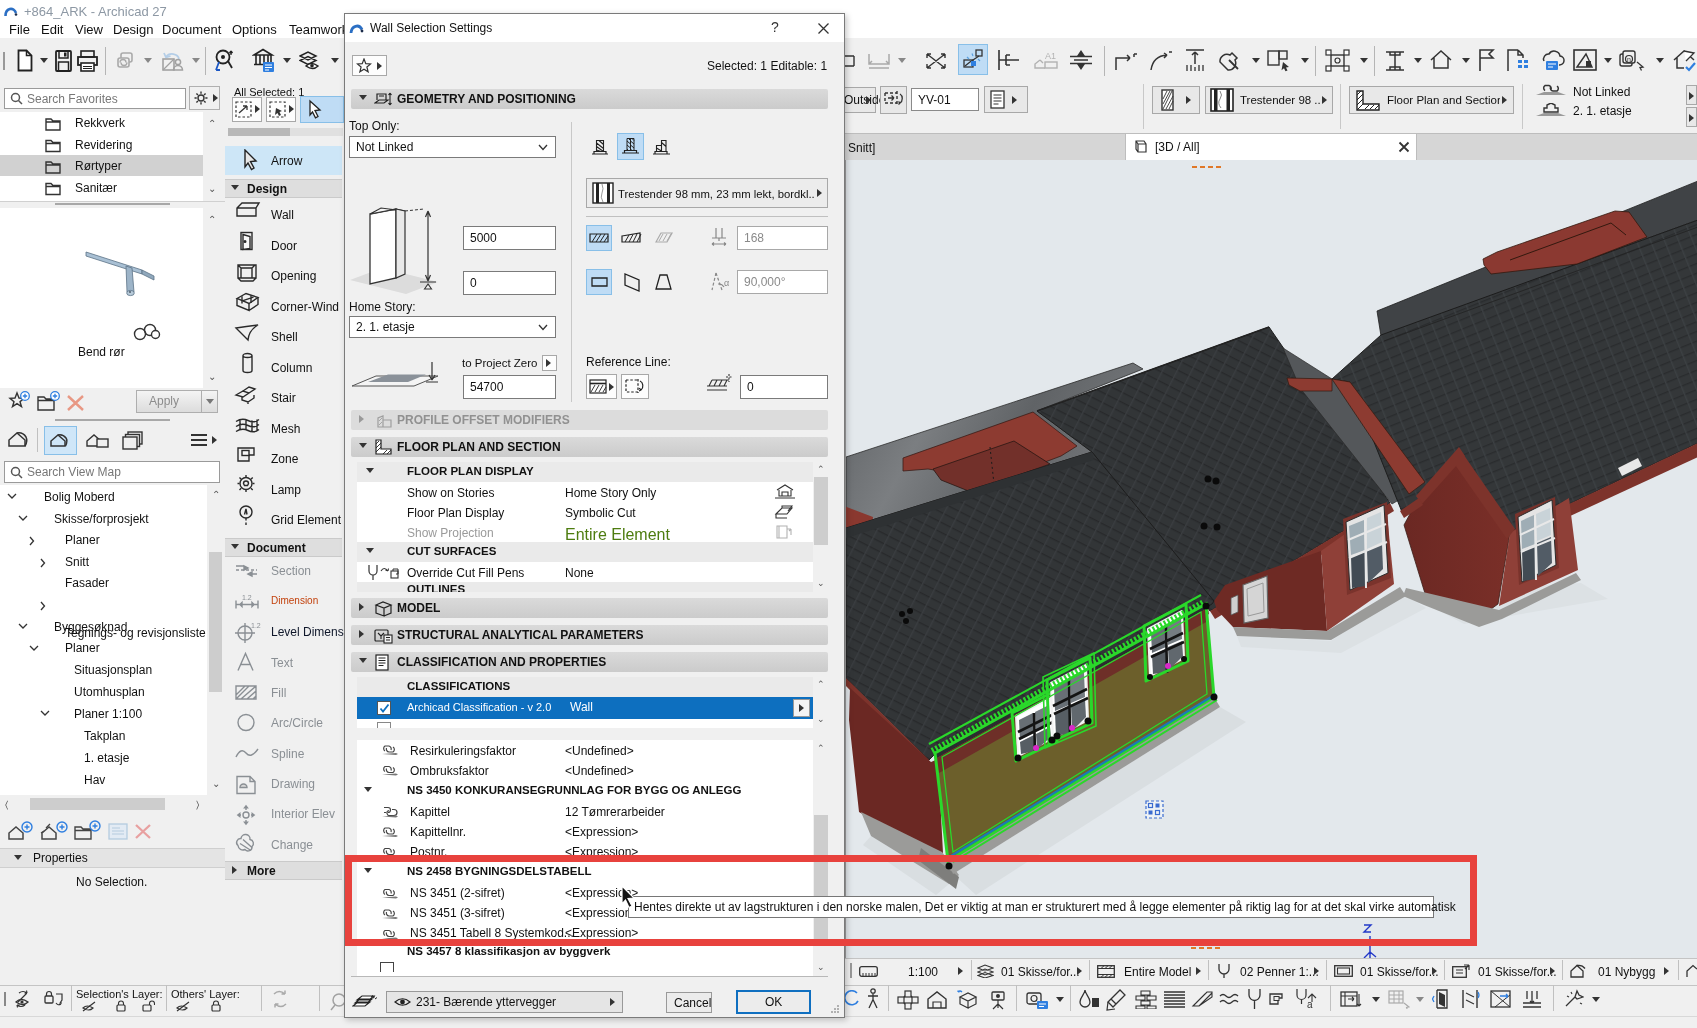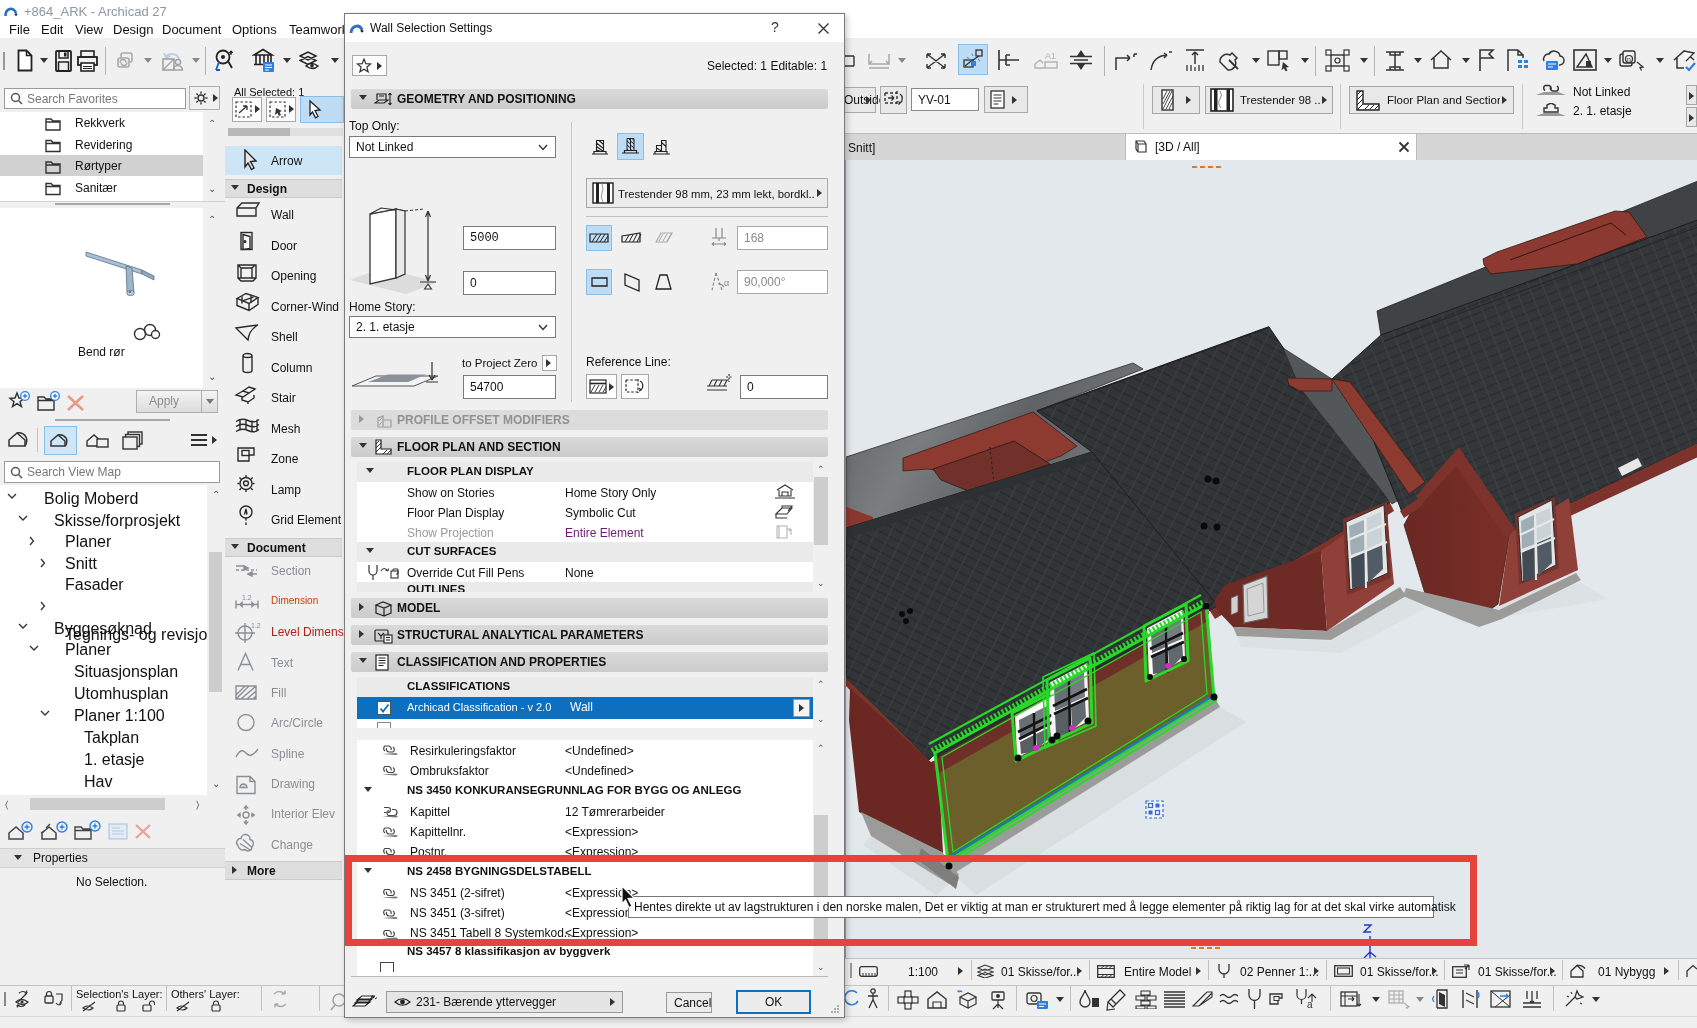--- a/index.html
+++ b/index.html
@@ -309,21 +309,21 @@
 <svg class="abs" style="left:134px;top:823px" width="18" height="17" viewBox="0 0 18 17">
         <path d="M2 2 L16 15 M16 2 L2 15" stroke="#e8a0a0" stroke-width="2.3"></path>
       </svg>
 
 <div class="abs" style="left:0;top:848px;width:225px;height:20px;background:#e4e4e4;border-top:1px solid #cfcfcf;border-bottom:1px solid #cfcfcf;"></div>
 <div class="abs tri-d" style="left:14px;top:855px;"></div>
 <div class="abs t12" style="left:33px;top:851px;">Properties</div>
 <div class="abs t12" style="left:76px;top:875px;">No Selection.</div>
 </div>
 <style>
-.trow { position:absolute; font-size:16px; color:#111; }
+.trow { position:absolute; font-size:12px; color:#111; }
 </style>
 
 <div id="toolbox">
 <div class="abs" style="left:225px;top:84px;width:120px;height:874px;background:#f0f0f0;"></div>
 <div class="abs" style="left:234px;top:86px;font-size:11px;color:#111;">All Selected: 1</div>
 
 <div class="abs btn" style="left:232px;top:97px;width:30px;height:25px;background:#fdfdfd;"></div>
 <svg class="abs" style="left:235px;top:101px" width="17" height="17" viewBox="0 0 17 17">
         <rect x="1" y="1" width="15" height="15" fill="none" stroke="#333" stroke-width="1.2" stroke-dasharray="2.5 2"></rect>
         <path d="M4 12 L12 5 M12 5 v4 M12 5 h-4" stroke="#333" stroke-width="1.3" fill="none"></path>
@@ -448,21 +448,21 @@
               <path d="M12 3 v3 m0 10 v3 m-8-8 h3 m10 0 h3 M12 1.8 l-1.5 2 h3 z M12 20.2 l-1.5-2 h3 z M3.8 11 l2-1.5 v3 z M20.2 11 l-2-1.5 v3 z" fill="#8a8f94"></path>
             </g>
 <g transform="translate(0,274.5)">
               <path d="M7 4 a4.5 4.5 0 0 1 9 1 a4 4 0 0 1 2 7 a4 4 0 0 1 -7 3 a5 5 0 0 1 -7-4 a4 4 0 0 1 3-7 z"></path>
               <path d="M6 9 l11 7 M9 5 l9 8"></path>
             </g>
 </g>
 </svg>
 <div class="abs" style="left:271px;top:564px;font-size:12px;color:#8a8f94;">Section</div>
 <div class="abs" style="left:271px;top:595px;font-size:10px;color:#c2410c;">Dimension</div>
-<div class="abs" style="left:271px;top:625px;font-size:12px;color:#b91c1c;">Level Dimens</div>
+<div class="abs" style="left:271px;top:625px;font-size:12px;color:#0f172a;">Level Dimens</div>
 <div class="abs" style="left:271px;top:656px;font-size:12px;color:#8a8f94;">Text</div>
 <div class="abs" style="left:271px;top:686px;font-size:12px;color:#8a8f94;">Fill</div>
 <div class="abs" style="left:271px;top:716px;font-size:12px;color:#8a8f94;">Arc/Circle</div>
 <div class="abs" style="left:271px;top:747px;font-size:12px;color:#8a8f94;">Spline</div>
 <div class="abs" style="left:271px;top:777px;font-size:12px;color:#8a8f94;">Drawing</div>
 <div class="abs" style="left:271px;top:807px;font-size:12px;color:#8a8f94;">Interior Elev</div>
 <div class="abs" style="left:271px;top:838px;font-size:12px;color:#8a8f94;">Change</div>
 </div>
 
 <div class="abs" style="left:225px;top:861px;width:117px;height:19px;background:#dedede;border-top:1px solid #cacaca;border-bottom:1px solid #cacaca;"></div>
@@ -1171,21 +1171,21 @@
 <polygon points="2,84 34,72 90,86 58,98" fill="#dcdcdc"></polygon>
 <polygon points="22,18 48,13 48,82 22,88" fill="#fff" stroke="#333" stroke-width="1.3"></polygon>
 <polygon points="22,18 33,12 57,15 48,13" fill="#f4f4f4" stroke="#333" stroke-width="1.2"></polygon>
 <polygon points="48,13 57,15 57,78 48,82" fill="#e9e9e9" stroke="#333" stroke-width="1.2"></polygon>
 <path d="M57 15 L76 13" stroke="#333" stroke-width="1" stroke-dasharray="3 2"></path>
 <path d="M80 15 v70 m0-70 l-2.5 6 m2.5-6 l2.5 6 m-2.5 64 l-2.5-6 m2.5 6 l2.5-6" stroke="#333" stroke-width="1.2" fill="none"></path>
 <path d="M80 88 l-3.5 5 h7 z M72 86 h16" stroke="#333" stroke-width="1.1" fill="none"></path>
 </svg>
 
 <div class="abs" style="left:463px;top:226px;width:93px;height:24px;background:#fff;border:1px solid #7a7a7a;"></div>
-<div class="abs t12" style="left:470px;top:231px;font-family:Liberation Mono, monospace;">5000</div>
+<div class="abs t12" style="left:470px;top:231px;">5000</div>
 <div class="abs" style="left:463px;top:271px;width:93px;height:24px;background:#fff;border:1px solid #7a7a7a;"></div>
 <div class="abs t12" style="left:470px;top:276px;">0</div>
 
 <div class="abs t12" style="left:349px;top:300px;">Home Story:</div>
 <div class="abs" style="left:349px;top:316px;width:207px;height:22px;background:#fff;border:1px solid #7a7a7a;"></div>
 <div class="abs t12" style="left:356px;top:320px;">2. 1. etasje</div>
 <svg class="abs" style="left:538px;top:324px" width="10" height="7" viewBox="0 0 10 7">
         <path d="M1 1 L5 5.5 L9 1" fill="none" stroke="#333" stroke-width="1.3"></path>
       </svg>
 
@@ -1245,21 +1245,21 @@
 <div class="abs t12" style="left:565px;top:486px;">Home Story Only</div>
 <svg class="abs" style="left:774px;top:484px" width="22" height="16" viewBox="0 0 22 16">
         <path d="M3 6 L11 1 L19 6 M5 6 v6 h12 V6 M1 14 h20 M8 12 v-4 h6 v4" fill="none" stroke="#333" stroke-width="1.1"></path>
       </svg>
 <div class="abs t12" style="left:407px;top:506px;">Floor Plan Display</div>
 <div class="abs t12" style="left:565px;top:506px;">Symbolic Cut</div>
 <svg class="abs" style="left:774px;top:504px" width="22" height="16" viewBox="0 0 22 16">
         <path d="M2 10 L8 4 h10 l-5 6 z M2 10 v4 h11 M8 4 v-2 h10 l-4 5" fill="none" stroke="#333" stroke-width="1.1"></path>
       </svg>
 <div class="abs" style="left:407px;top:526px;font-size:12px;color:#9a9a9a;text-align:right;">Show Projection</div>
-<div class="abs" style="left:565px;top:526px;font-size:12px;color:#701a75;">Entire Element</div>
+<div class="abs" style="left:565px;top:526px;font-size:16px;color:#4d7c0f;">Entire Element</div>
 <svg class="abs" style="left:774px;top:524px" width="22" height="16" viewBox="0 0 22 16" opacity="0.45">
         <path d="M3 2 h10 v12 H3 z M5 2 v12 M13 5 h4 m0 0 v6 m0-6 l-2 2" fill="none" stroke="#555" stroke-width="1.1"></path>
       </svg>
 <div class="abs subhdr" style="left:357px;top:542px;width:456px;height:20px;"></div>
 <div class="abs tri-d" style="left:366px;top:548px;"></div>
 <div class="abs bold" style="left:407px;top:545px;font-size:11.5px;color:#111;">CUT SURFACES</div>
 <svg class="abs" style="left:367px;top:564px" width="38" height="17" viewBox="0 0 38 17">
         <path d="M2 1 v6 a4 4 0 0 0 8 0 V1 M6 11 v5" stroke="#333" stroke-width="1.2" fill="none"></path>
         <path d="M14 7 q3-5 7 0 m0 0 l-2.5-1 m2.5 1 l0.5-2.5" stroke="#333" stroke-width="1.1" fill="none"></path>
         <rect x="24" y="7" width="7" height="7" fill="none" stroke="#333" stroke-width="1.1"></rect>

